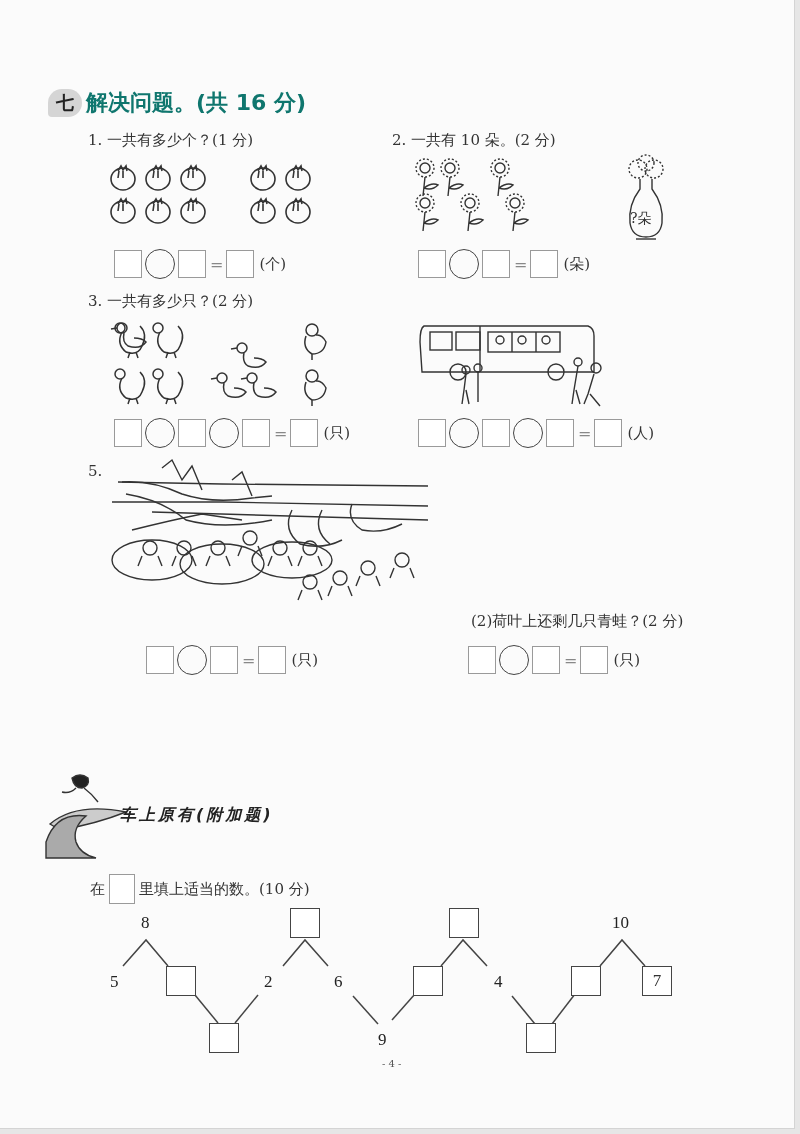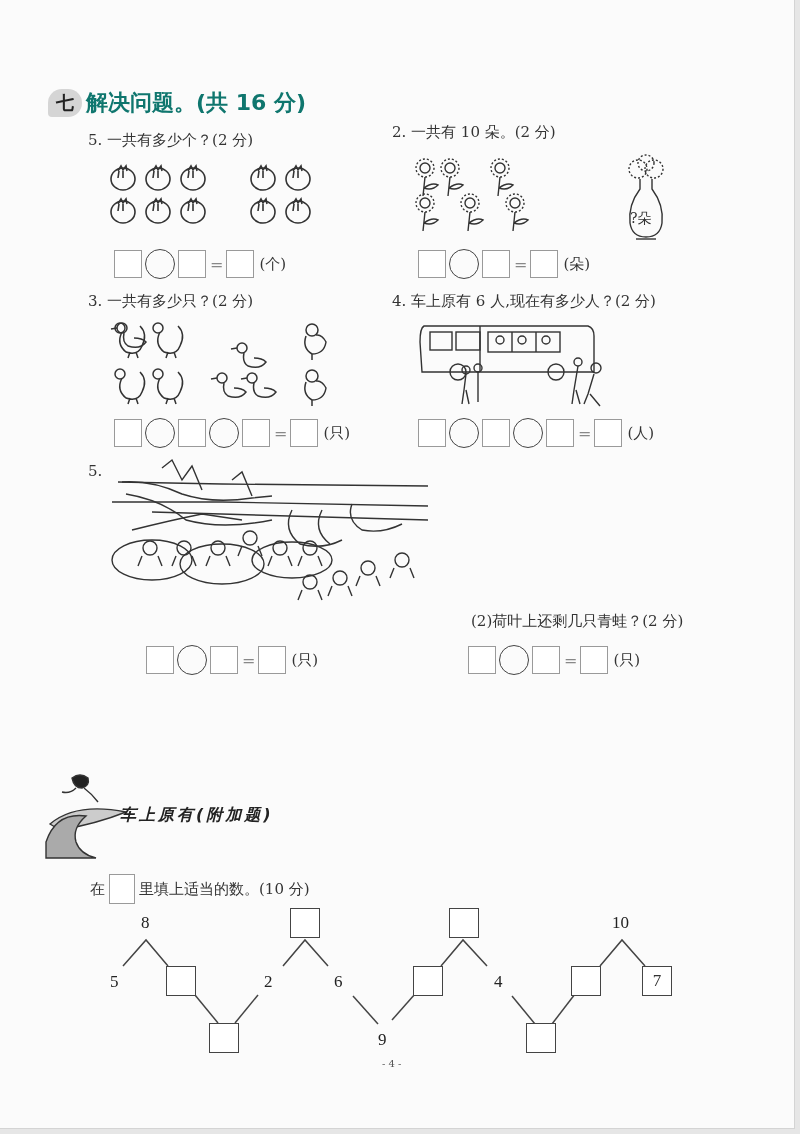--- a/index.html
+++ b/index.html
@@ -43,21 +43,21 @@
 </head>
 <body>
 
 <div class="page">
 
   <div class="abs sec-head">
     <div class="sec-badge">七</div>
     <div class="sec-title">解决问题。(共 16 分)</div>
   </div>
 
-  <div class="abs txt" style="left:88px; top:131px;">5. 一共有多少个？(2 分)</div>
+  <div class="abs txt" style="left:88px; top:131px;">1. 一共有多少个？(1 分)</div>
   <svg style="left:110px; top:163px;" width="210" height="70">
     <g fill="none" stroke="#333" stroke-width="1.6">
       <g id="tom">
         <ellipse cx="13" cy="16" rx="12" ry="11"></ellipse>
         <path d="M8 8 l3 -5 l2 4 l3 -4 l1 5 M9 8 l-1 7 M13 8 l0 7"></path>
       </g>
       <use href="#tom" x="35" y="0"></use>
         <use href="#tom" x="70" y="0"></use>
       <use href="#tom" x="0" y="33"></use>
         <use href="#tom" x="35" y="33"></use>
@@ -70,21 +70,21 @@
   </svg>
   <div class="abs eq" style="left:114px; top:249px;">
     <div class="box"></div>
     <div class="circ"></div>
     <div class="box"></div>
     <div class="eqsign">=</div>
     <div class="box"></div>
     <div class="unit">(个)</div>
   </div>
 
-  <div class="abs txt" style="left:392px; top:123px;">2. 一共有 10 朵。(2 分)</div>
+  <div class="abs txt" style="left:392px; top:131px;">2. 一共有 10 朵。(2 分)</div>
   <svg style="left:415px; top:158px;" width="110" height="82">
     <g fill="none" stroke="#333" stroke-width="1.4">
       <g id="flw">
         <circle cx="10" cy="10" r="5"></circle>
           <circle cx="10" cy="10" r="9" stroke-dasharray="2 2"></circle>
         <path d="M10 19 L8 38 M9 30 q8 -6 14 -3 q-6 6 -14 3"></path>
       </g>
       <use href="#flw" x="25" y="0"></use>
         <use href="#flw" x="75" y="0"></use>
       <use href="#flw" x="0" y="35"></use>
@@ -139,21 +139,20 @@
     <div class="box"></div>
     <div class="circ"></div>
     <div class="box"></div>
     <div class="circ"></div>
     <div class="box"></div>
     <div class="eqsign">=</div>
     <div class="box"></div>
     <div class="unit">(只)</div>
   </div>
 
-  <div class="abs txt" style="left:392px; top:292px;">4. 车上原有 6 人,现在有多少人？(2 分)</div>
   <svg style="left:418px; top:322px;" width="195" height="86">
     <g fill="none" stroke="#333" stroke-width="1.4">
       <path d="M6 4 L170 4 Q176 6 176 14 L176 50 L4 50 L2 20 Q2 6 6 4 Z"></path>
       <rect x="12" y="10" width="22" height="18"></rect>
         <rect x="38" y="10" width="24" height="18"></rect>
       <rect x="70" y="10" width="72" height="20"></rect>
       <path d="M94 10 v20 M118 10 v20 M62 4 v46"></path>
       <circle cx="40" cy="50" r="8"></circle>
         <circle cx="138" cy="50" r="8"></circle>
       <circle cx="82" cy="18" r="4"></circle>

